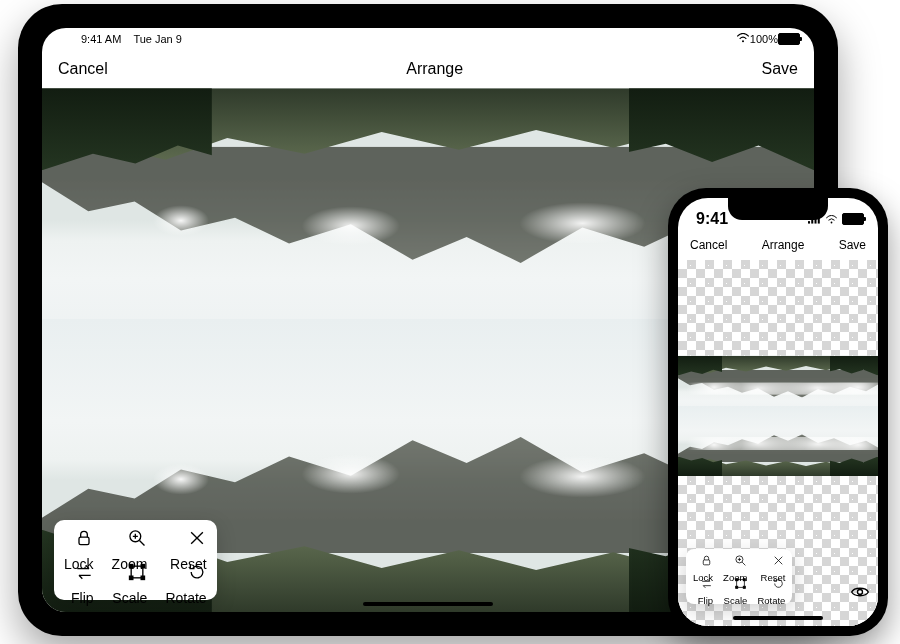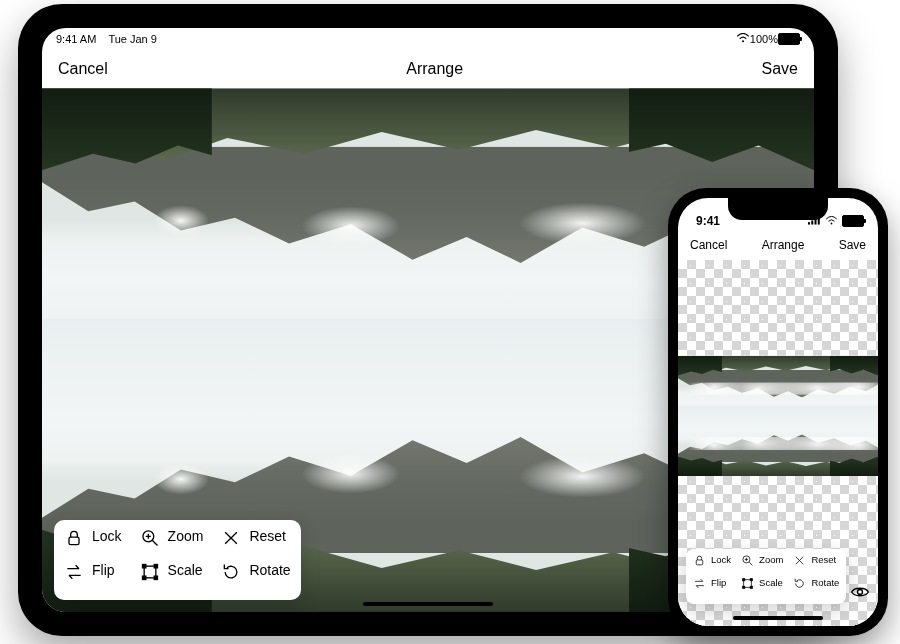--- a/index.html
+++ b/index.html
@@ -40,21 +40,21 @@
   
   .ipad-status {
     height: 22px;
     display: flex;
     align-items: center;
     font-size: 11px;
     color: #000;
     padding: 0 14px;
     position: relative;
   }
-  .ipad-status .left { font-weight: 500; }
+  .ipad-status .left { font-weight: 500; margin-left: 25px; }
   .ipad-status .right {
     position: absolute;
     right: 14px;
     top: 0;
     height: 100%;
     display: flex;
     align-items: center;
   }
   .battery-ind {
     display: inline-flex;
@@ -209,26 +209,27 @@
     box-shadow: 0 6px 20px rgba(0,0,0,0.18);
     padding: 8px 10px;
     display: grid;
     grid-template-columns: repeat(3, auto);
     grid-auto-rows: 30px;
     column-gap: 18px;
     row-gap: 4px;
   }
   .tool-item {
     display: flex;
-    align-items: flex-start;
+    align-items: flex-end;
     gap: 8px;
     font-size: 14px;
     color: #000;
     cursor: pointer;
     white-space: nowrap;
+    flex-direction: column;
   }
   .tool-icon {
     width: 20px; height: 20px;
     display: inline-flex;
     align-items: center;
     justify-content: center;
   }
   .tool-icon svg { width: 20px; height: 20px; stroke: #000; fill: none; stroke-width: 1.6; }
 
   
@@ -270,21 +271,21 @@
     background: #000;
     border-radius: 0 0 14px 14px;
     z-index: 5;
   }
 
   .iphone-status {
     height: 30px;
     display: flex;
     align-items: flex-end;
     justify-content: space-between;
-    font-size: 12px;
+    font-size: 16px;
     font-weight: 600;
     color: #000;
     padding: 0 14px 2px 18px;
     z-index: 6;
     position: relative;
   }
   .iphone-status .indicators { display: flex; align-items: center; gap: 4px; }
 
   .iphone-nav {
     height: 30px;

